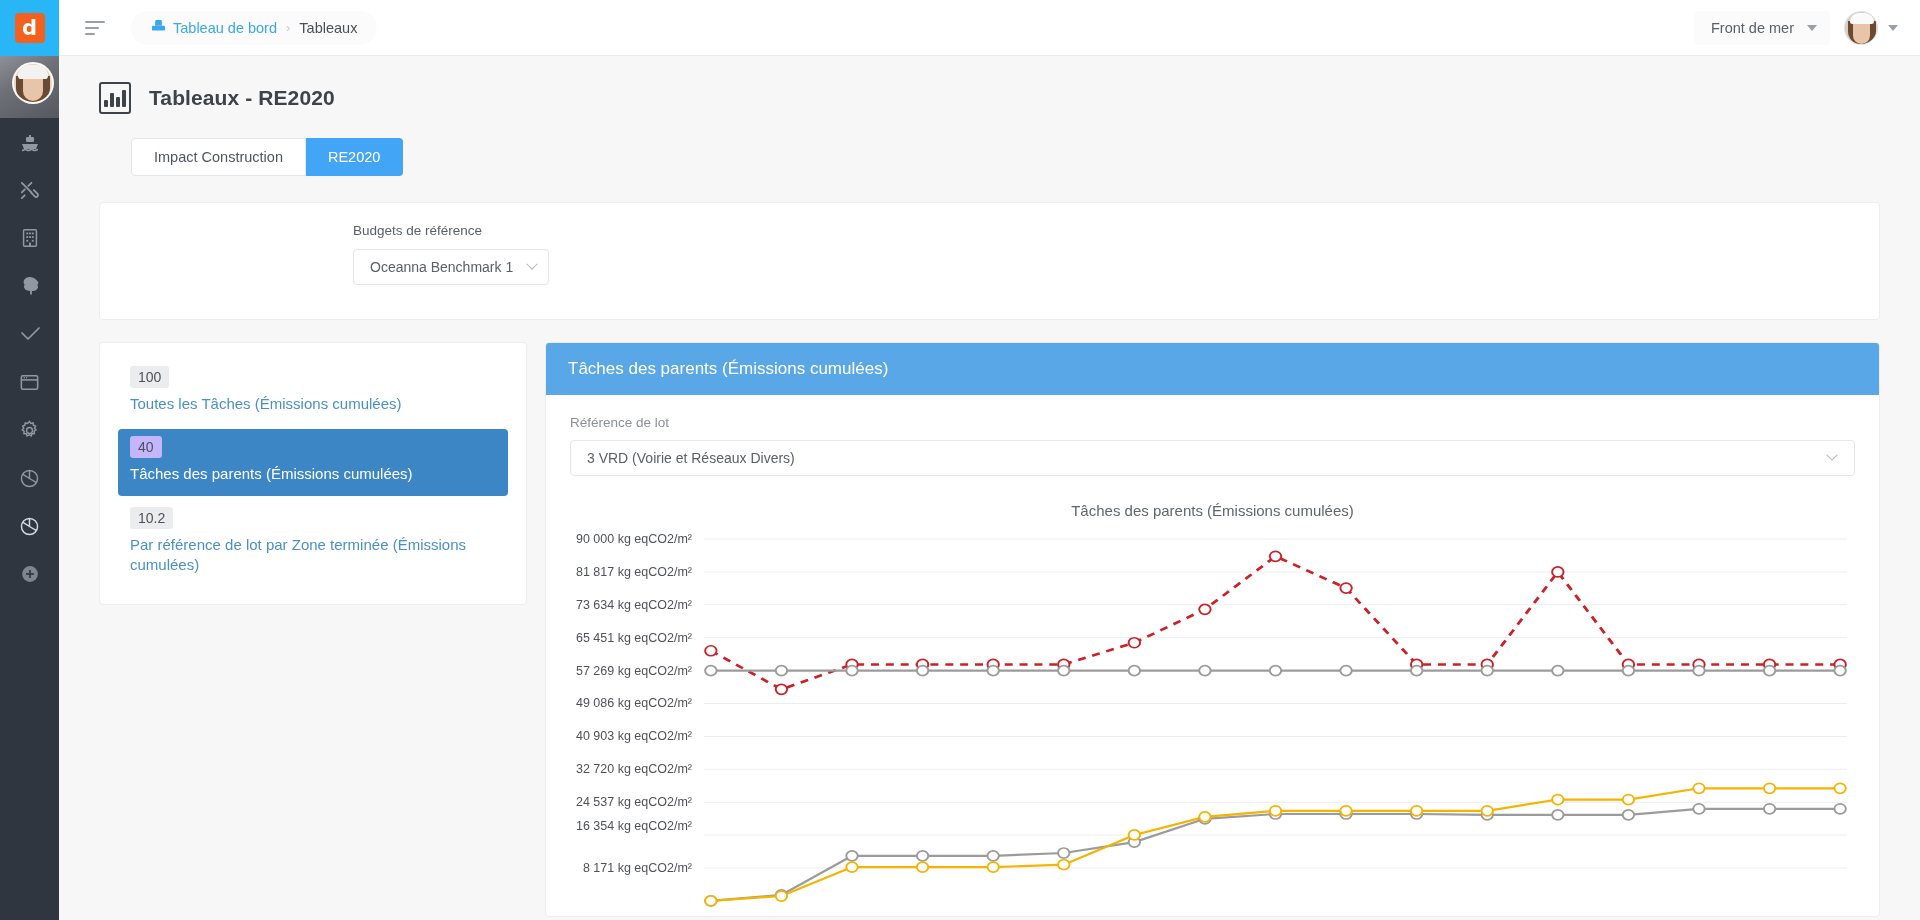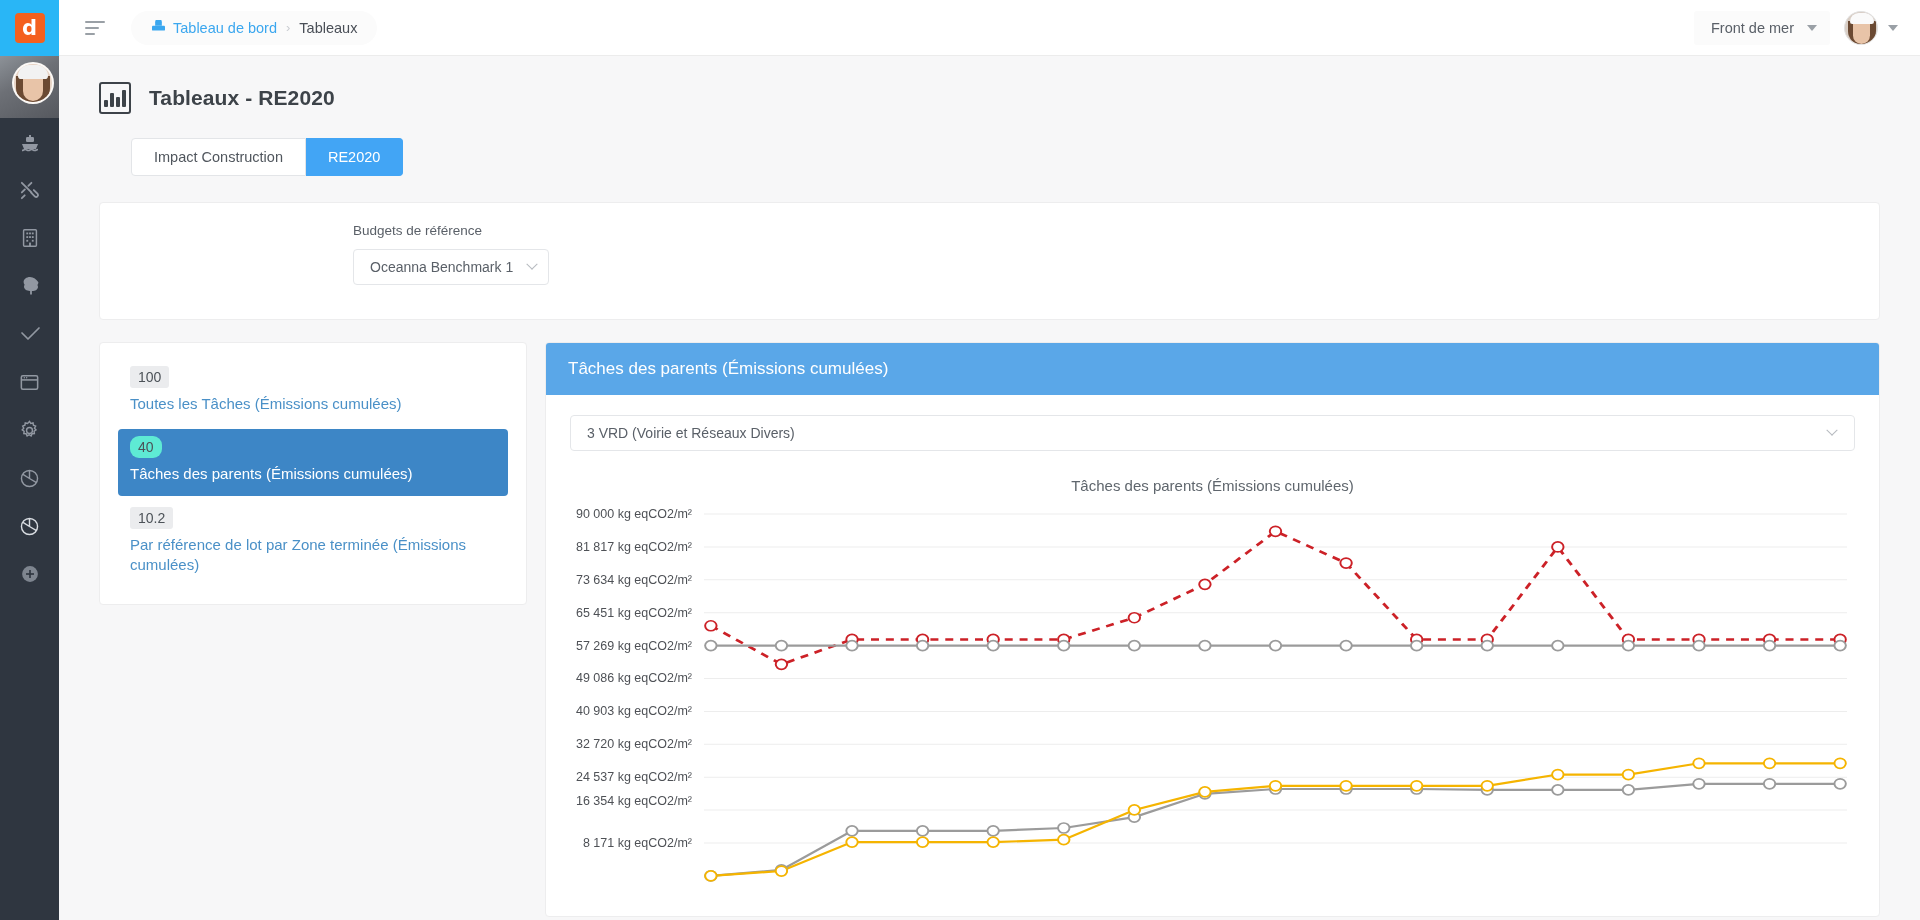--- a/index.html
+++ b/index.html
@@ -170,21 +170,21 @@
   }
   .list-item { padding: 7px 12px 11px 12px; border-radius: 4px; cursor:pointer; }
   .list-item + .list-item { margin-top: 4px; }
   .badge {
     display:inline-block; background:#ebecee; color:#4c5258;
     font-size: 14px; border-radius: 3px; padding: 3px 8px; margin-bottom: 6px;
   }
   .list-title { font-size: 15px; color:#4a90c7; line-height: 1.35; }
   .list-item.active { background:#3d86c6; }
   .list-item.active .list-title { color:#fff; }
-  .list-item.active .badge { background:#5eead4; color:#4c5258;border-radius:9px; }
+  .list-item.active .badge { background:#c4b5fd; color:#4c5258; }
 
   #chart-card {
     flex: 1; background:#fff; border:1px solid #ededee; border-radius:4px; overflow:hidden;
     height: 575px;
   }
   #chart-card-header {
     height: 52px; background:#5aa7e8; color:#fff;
     display:flex; align-items:center; padding-left: 22px;
     font-size: 17px;
   }
@@ -409,20 +409,21 @@
       </div>
       <div class="list-item">
         <span class="badge">10.2</span>
         <div class="list-title">Par référence de lot par Zone terminée (Émissions cumulées)</div>
       </div>
     </div>
 
     <div id="chart-card">
       <div id="chart-card-header">Tâches des parents (Émissions cumulées)</div>
       <div id="chart-card-body">
+        <div id="lot-label">Référence de lot</div>
         <div id="lot-select">
           <span>3 VRD (Voirie et Réseaux Divers)</span>
           <span class="chev"></span>
         </div>
 
         <div id="plot-wrap">
           <div id="plot-title">Tâches des parents (Émissions cumulées)</div>
           <div id="plot">
             <div id="yaxis">
                 <div class="ytick" style="top: 10px;">90 000 kg eqCO2/m²</div>

